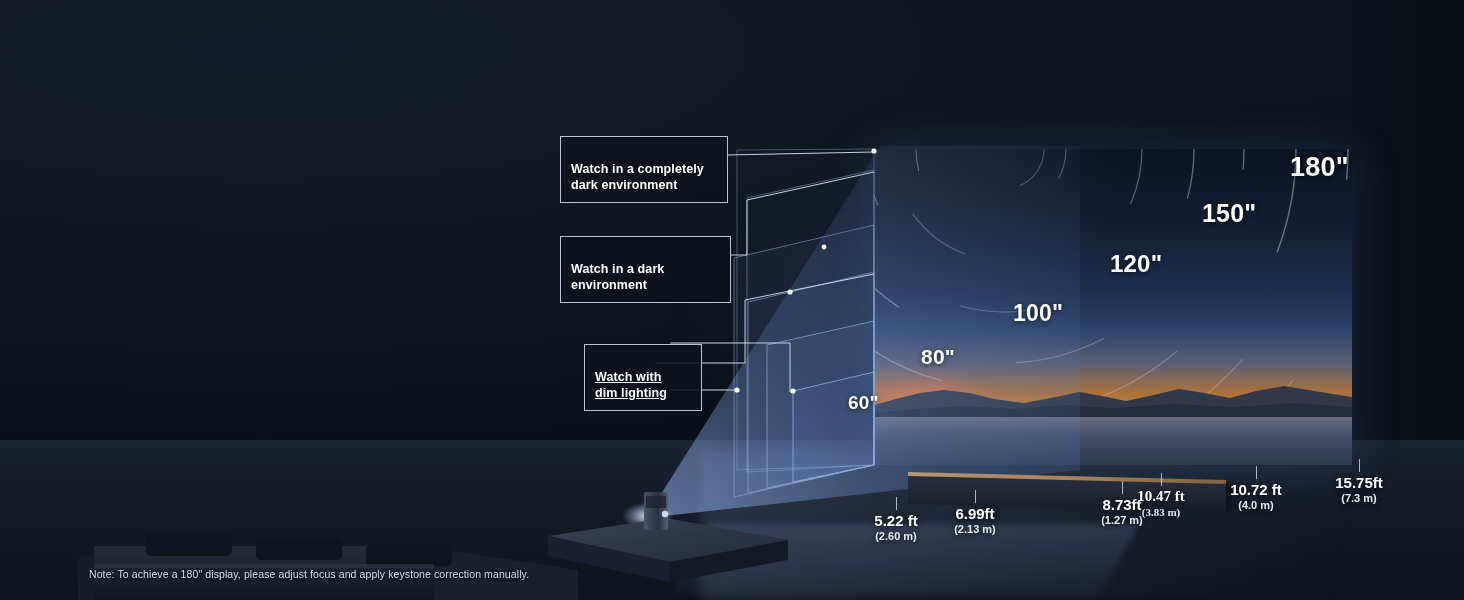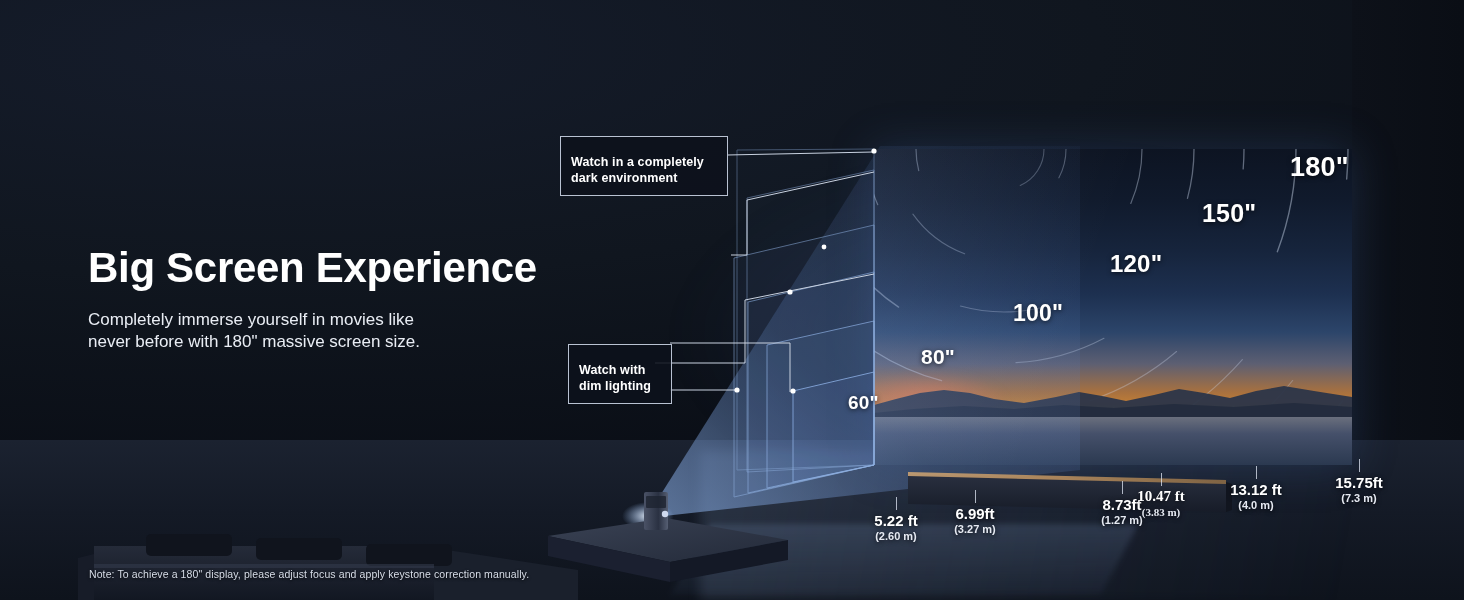--- a/index.html
+++ b/index.html
@@ -94,21 +94,21 @@
 
   
   .callout {
     position:absolute;
     border:1px solid #b9c2d2;
     background:rgba(12,17,27,.88);
     color:#fff;
     font-size:12.5px;
     font-weight:700;
     line-height:1.28;
-    padding:17px 10px 9px 10px;
+    padding:24px 10px 9px 10px;
     letter-spacing:.1px;
     white-space:pre-line;
   }
 
   
   .measure {
     position:absolute;
     text-align:center;
     white-space:nowrap;
     text-shadow:0 1px 5px rgba(0,0,0,.75);
@@ -264,21 +264,23 @@
 
   <div class="size-label" style="left:848px; top:392px; font-size:19px;">60"</div>
   <div class="size-label" style="left:921px; top:345px; font-size:21px;">80"</div>
   <div class="size-label" style="left:1013px; top:300px; font-size:23px;">100"</div>
   <div class="size-label" style="left:1110px; top:250px; font-size:24px;">120"</div>
   <div class="size-label" style="left:1202px; top:199px; font-size:25px;">150"</div>
   <div class="size-label" style="left:1290px; top:152px; font-size:27px;">180"</div>
 
   <div class="callout" style="left:560px; top:136px; width:168px;">Watch in a completely
 dark environment</div>
-  <div class="callout" style="left:568px; top:344px; width:104px;">Watch with
+  <div class="callout" style="left:560px; top:236px; width:171px;">Watch in a dark
+environment</div>
+  <div class="callout" style="left:584px; top:344px; width:118px;text-decoration:underline;">Watch with
 dim lighting</div>
 
   <div class="console">
     <svg viewBox="0 0 324 48" preserveAspectRatio="none">
       <defs>
         <linearGradient id="cfront" x1="0" y1="0" x2="0" y2="1">
           <stop offset="0%" stop-color="#2a3040"></stop>
           <stop offset="100%" stop-color="#171c28"></stop>
         </linearGradient>
         <linearGradient id="ctop" x1="0" y1="0" x2="1" y2="0">
@@ -340,41 +342,38 @@
   </div>
 
   <div class="measure" style="left:866px; top:512px; width:60px;">
     <span class="tick"></span>
     <span class="ft">5.22 ft</span>
     <span class="m">(2.60 m)</span>
   </div>
   <div class="measure" style="left:947px; top:505px; width:56px;">
     <span class="tick"></span>
     <span class="ft">6.99ft</span>
-    <span class="m">(3.27 m)</span>
+    <span class="m">(2.13 m)</span>
   </div>
   <div class="measure" style="left:1093px; top:496px; width:58px;">
     <span class="tick"></span>
     <span class="ft">8.73ft</span>
     <span class="m">(1.27 m)</span>
   </div>
   <div class="measure" style="left:1129px; top:488px; width:64px;font-family:Liberation Serif, serif;">
     <span class="tick"></span>
     <span class="ft">10.47 ft</span>
     <span class="m">(3.83 m)</span>
   </div>
   <div class="measure" style="left:1225px; top:481px; width:62px;">
     <span class="tick"></span>
-    <span class="ft">13.12 ft</span>
+    <span class="ft">10.72 ft</span>
     <span class="m">(4.0 m)</span>
   </div>
   <div class="measure" style="left:1314px; top:474px; width:58px;margin-left:16px;">
     <span class="tick"></span>
     <span class="ft">15.75ft</span>
     <span class="m">(7.3 m)</span>
   </div>
 
-  <h1 class="headline">Big Screen Experience</h1>
-  <p class="subcopy">Completely immerse yourself in movies like
-never before with 180" massive screen size.</p>
   <p class="note">Note: To achieve a 180" display, please adjust focus and apply keystone correction manually.</p>
 
 </div>
 
 </body></html>

